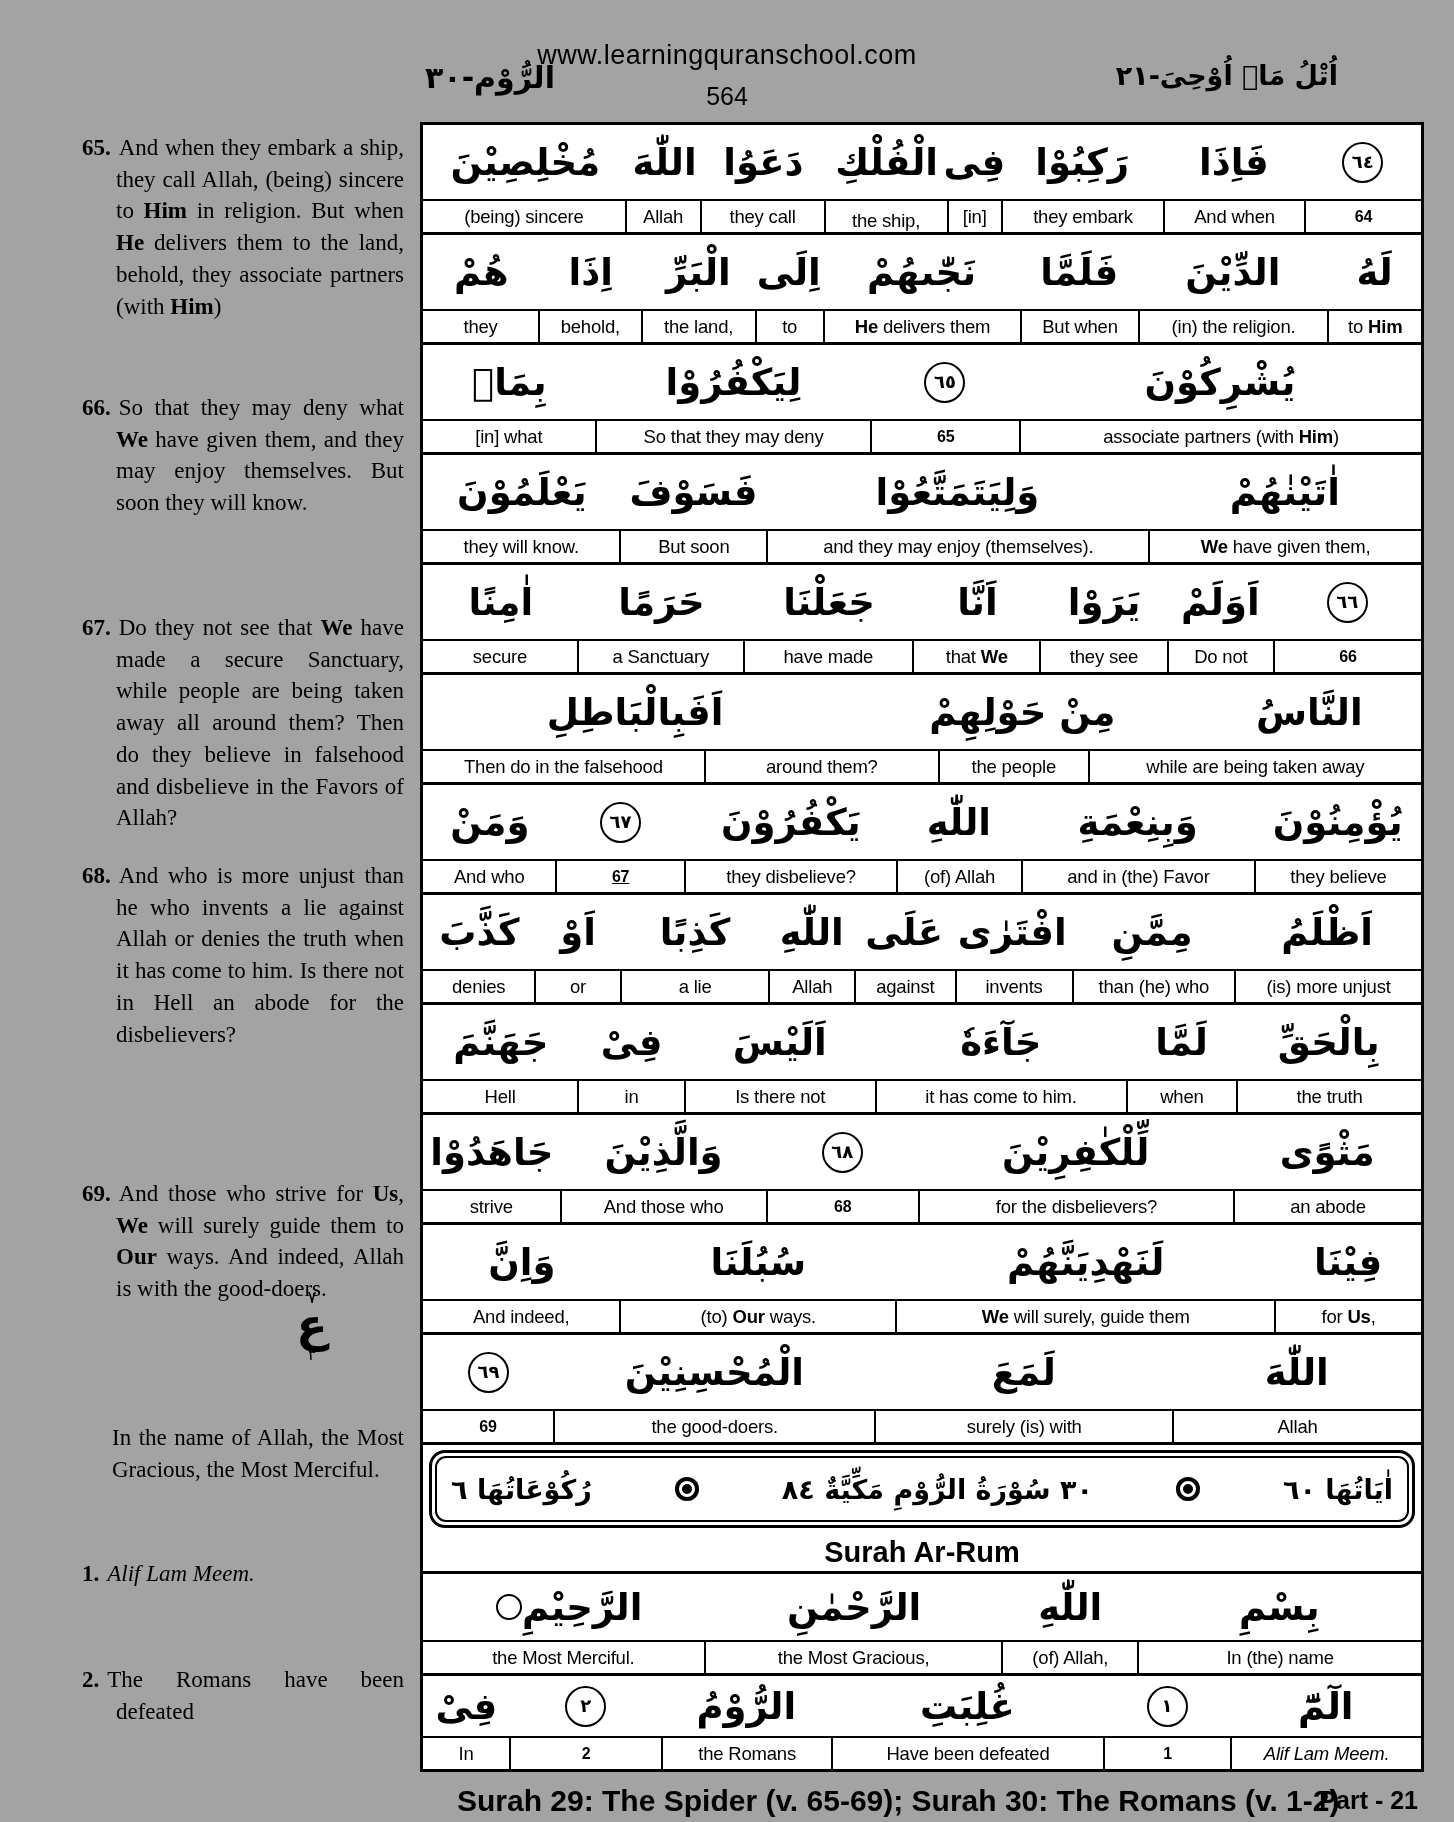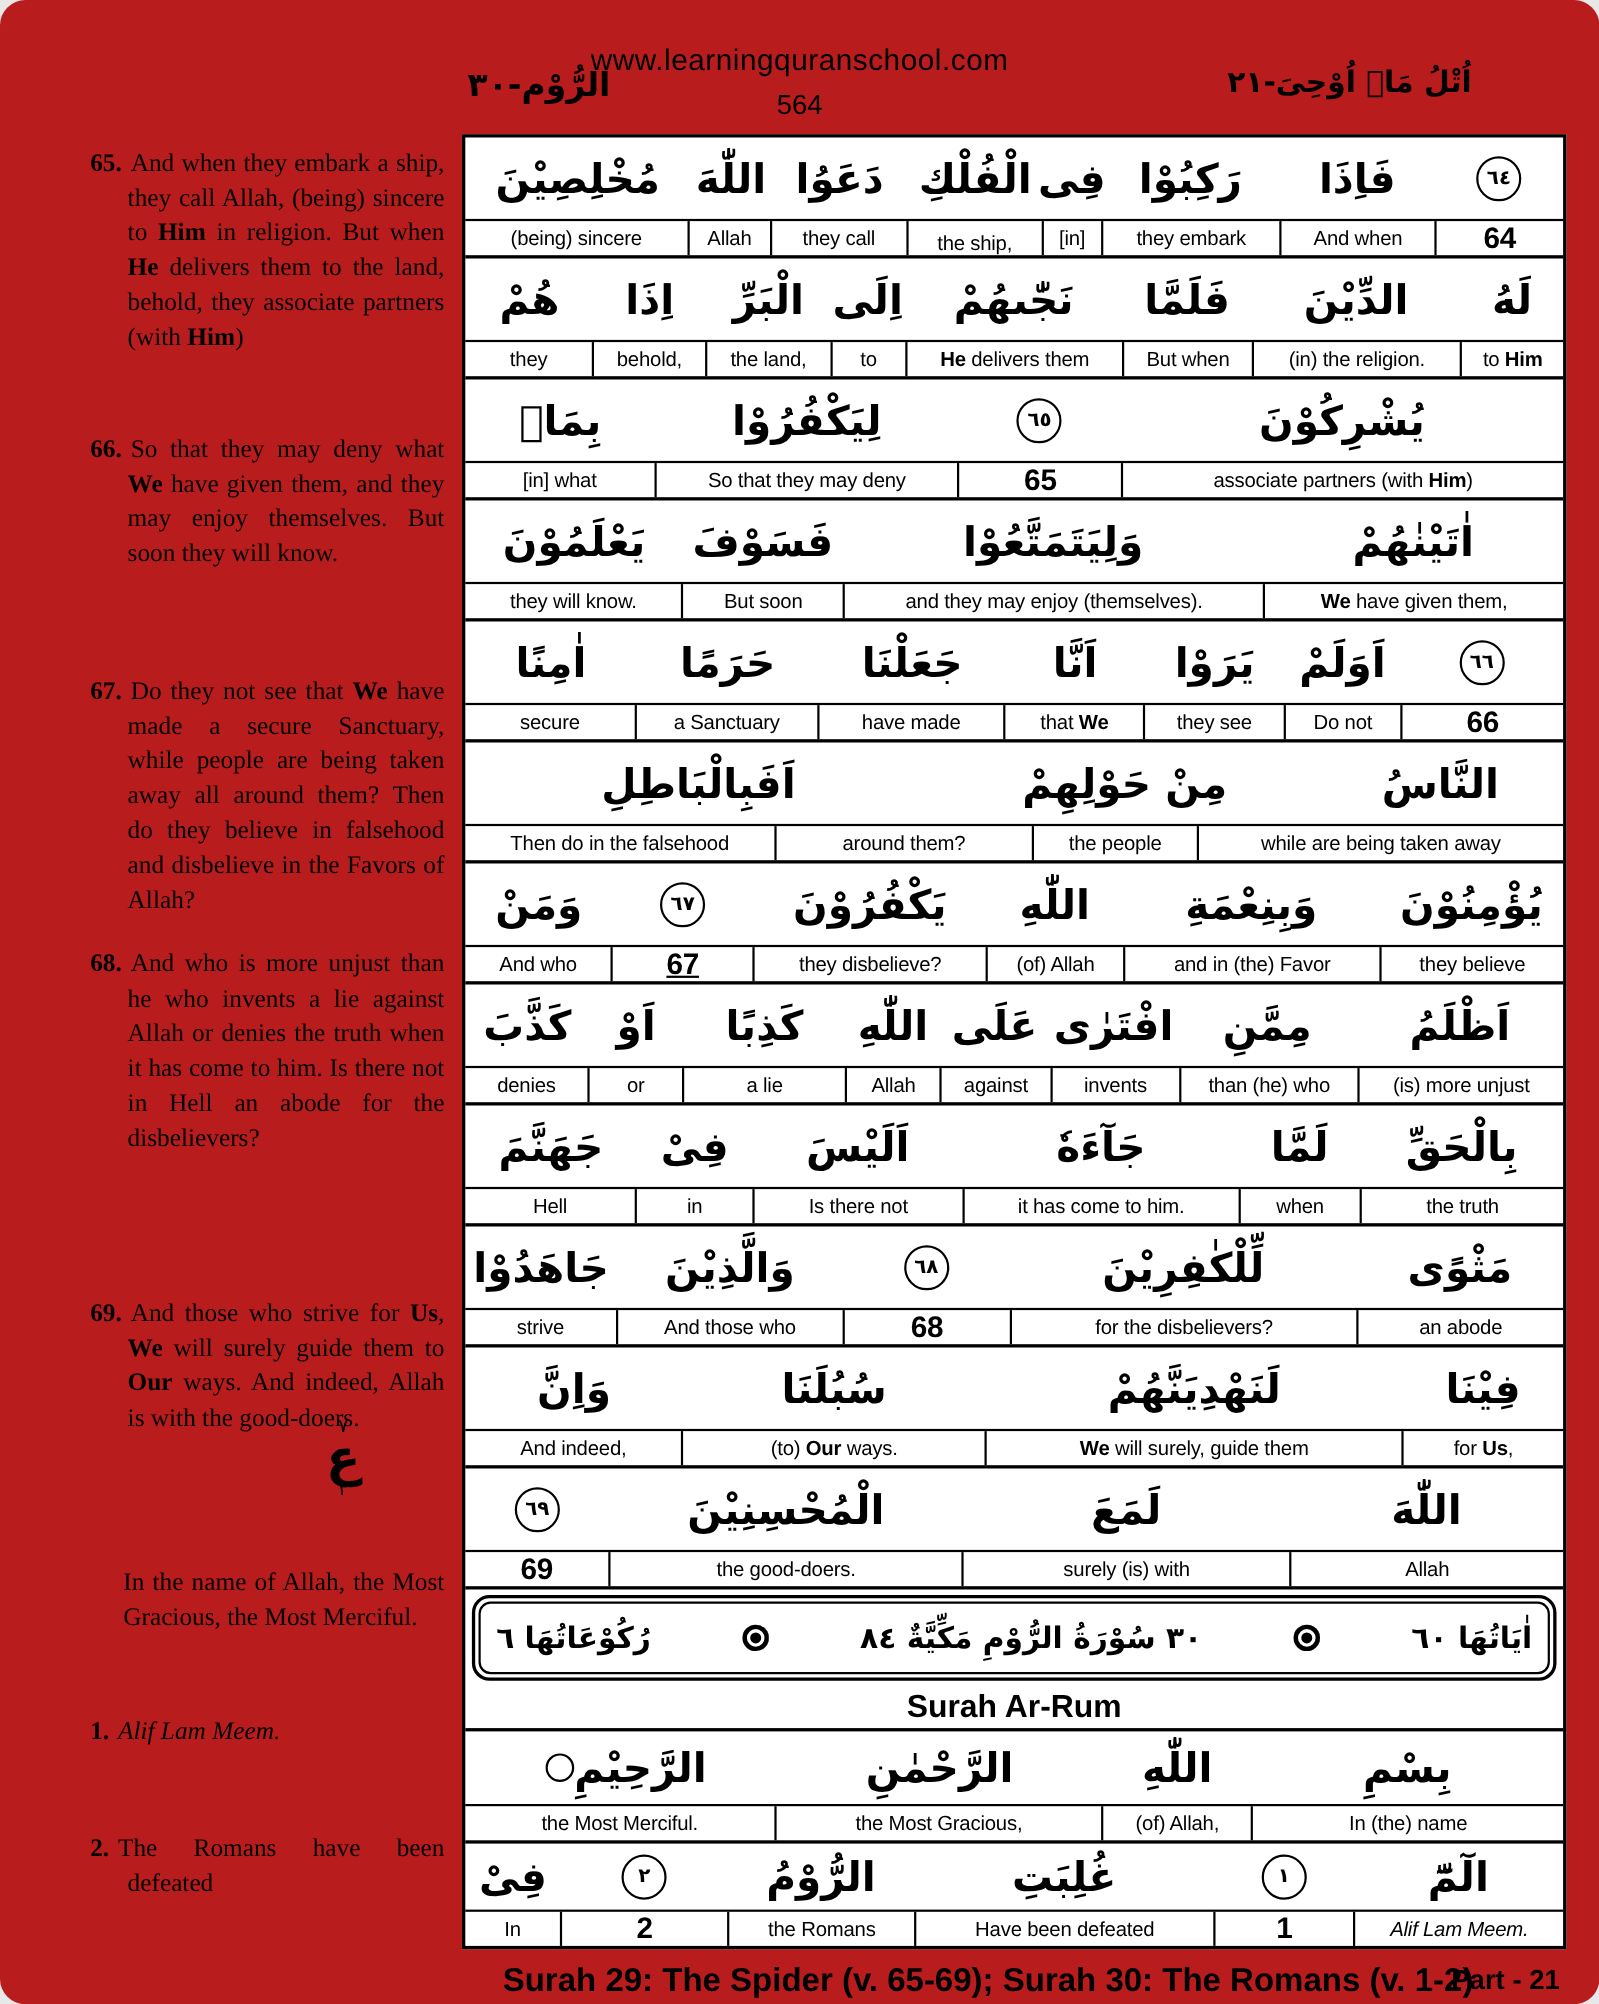--- a/index.html
+++ b/index.html
@@ -1,17 +1,17 @@
 <!DOCTYPE html>
 <html><head>
 <meta charset="utf-8">
 <style>
   html,body{margin:0;padding:0;background:#e8e8e8;}
-  .page{position:relative;width:1454px;height:1822px;background:#b91c1c;margin:0 auto;
-        font-family:"Liberation Serif",serif;color:#000;overflow:hidden;border-radius:23px;}
+  .page{position:relative;width:1454px;height:1822px;background:#a3a3a3;margin:0 auto;
+        font-family:"Liberation Serif",serif;color:#000;overflow:hidden;}
 
   
   .hdr-url{position:absolute;top:40px;left:0;width:100%;text-align:center;
            font-family:"Liberation Sans",sans-serif;font-size:27px;letter-spacing:.5px;}
   .hdr-left-ar{position:absolute;top:60px;left:425px;font-family:"DejaVu Sans",sans-serif;
                font-size:30px;font-weight:700;direction:rtl;}
   .hdr-page{position:absolute;top:82px;left:0;width:100%;text-align:center;
             font-family:"Liberation Sans",sans-serif;font-size:25px;}
   .hdr-right-ar{position:absolute;top:60px;right:116px;font-family:"DejaVu Sans",sans-serif;
                 font-size:27px;font-weight:700;direction:rtl;}
@@ -35,21 +35,21 @@
   .ar-row{display:flex;direction:rtl;align-items:center;border-bottom:2.5px solid #000;}
   .ar-cell{display:flex;align-items:center;justify-content:center;min-width:0;
            font-family:"DejaVu Sans",sans-serif;font-weight:700;font-size:37px;
            white-space:nowrap;line-height:1;}
   .tr-row{display:flex;direction:rtl;}
   .tr-cell{display:flex;align-items:center;justify-content:center;min-width:0;height:31px;
            box-sizing:border-box;overflow:hidden;}
   .tr-cell:not(:first-child){border-inline-start:2.5px solid #000;}
   .tr-cell .en{direction:ltr;unicode-bidi:isolate;font-family:"Liberation Sans",sans-serif;
                font-size:18.5px;white-space:nowrap;letter-spacing:-0.2px;}
-  .tr-cell.mk .en{font-weight:700;font-size:27px;}
+  .tr-cell.mk .en{font-weight:700;font-size:16px;}
   .marker{width:37px;height:37px;border:2.5px solid #000;border-radius:50%;
           display:inline-flex;align-items:center;justify-content:center;
           font-size:18px;font-weight:700;line-height:1;}
   .endmark{width:22px;height:22px;border:2.5px solid #000;border-radius:50%;
            display:inline-block;margin-inline-end:10px;}
 
   
   .banner-wrap{padding:5px 6px;}
   .banner{border:3px solid #000;border-radius:16px;padding:3px;}
   .banner-in{border:2px solid #000;border-radius:11px;display:flex;direction:rtl;

